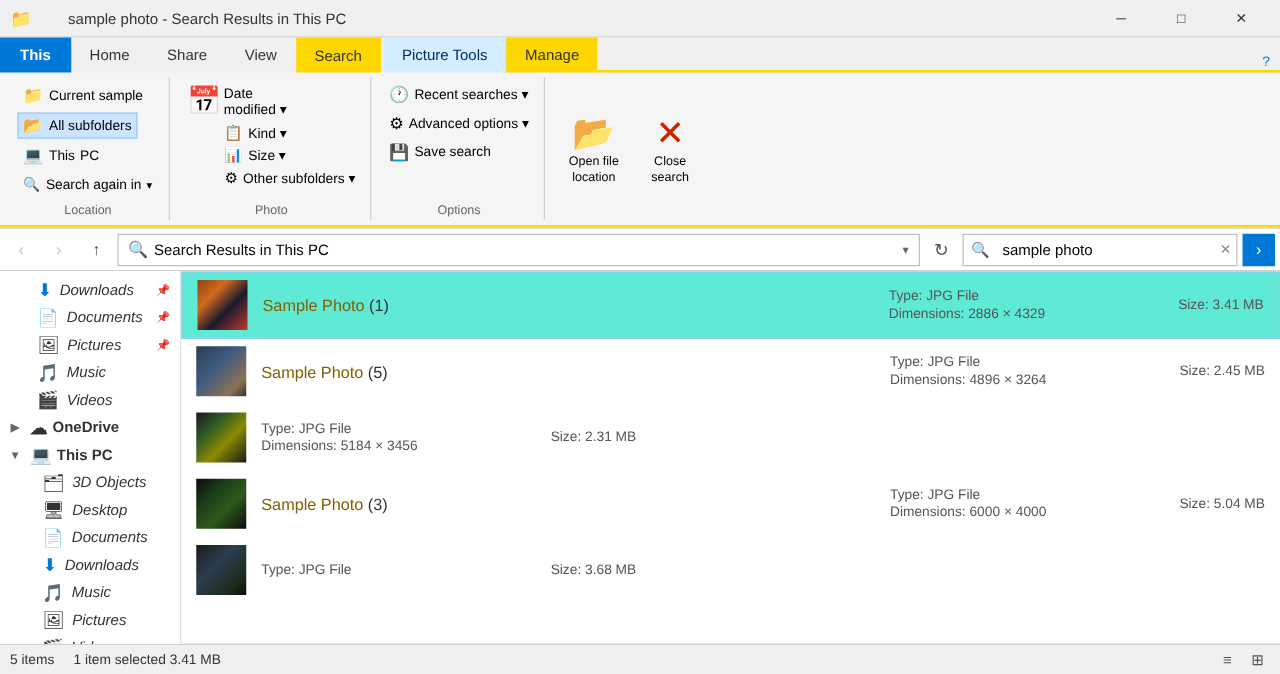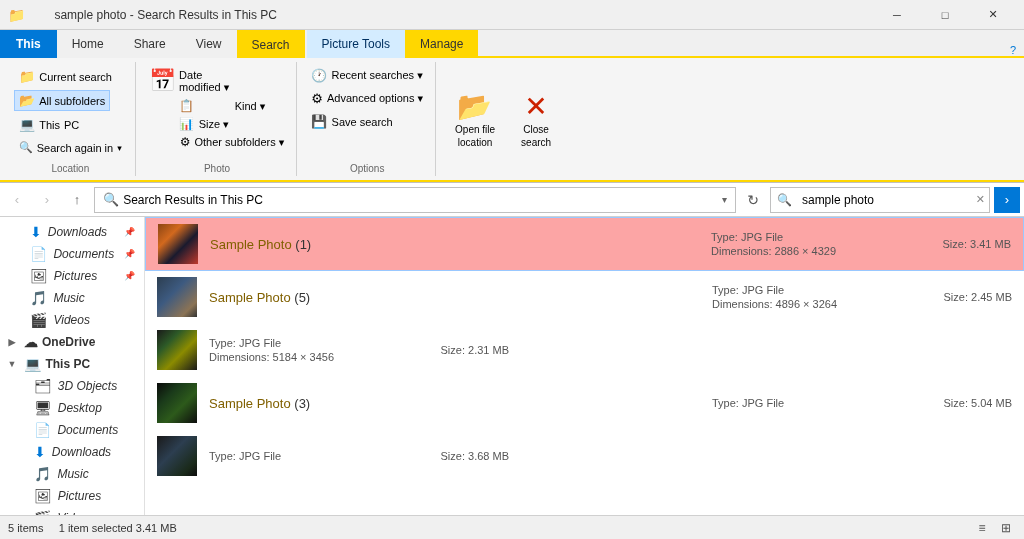--- a/index.html
+++ b/index.html
@@ -48,21 +48,21 @@
     .sidebar { width: 145px; background: white; border-right: 1px solid #e0e0e0; overflow-y: auto; padding: 4px 0; flex-shrink: 0; }
     .sidebar-item { display: flex; align-items: center; gap: 6px; padding: 3px 8px 3px 12px; cursor: pointer; font-size: 12px; color: #333; white-space: nowrap; }
     .sidebar-item .si-icon { font-size: 14px; flex-shrink: 0; }
     .sidebar-item .si-label { font-size: 12px; overflow: hidden; text-overflow: ellipsis; font-style: italic; }
     .sidebar-section { display: flex; align-items: center; gap: 4px; padding: 3px 4px; cursor: pointer; font-size: 12px; font-weight: 600; color: #333; }
     .expand-btn { width: 16px; height: 16px; display: flex; align-items: center; justify-content: center; font-size: 9px; color: #666; cursor: pointer; flex-shrink: 0; }
 
     
     .file-list { flex: 1; background: white; overflow-y: auto; }
     .file-item { display: flex; align-items: center; padding: 6px 12px; cursor: pointer; border-bottom: 1px solid transparent; min-height: 52px; }
-    .file-item.selected { background: #fca5a5; border: 1px solid #99c8ff; }
+    .file-item.selected { background: #5eead4; border: 1px solid #99c8ff; }
     .file-thumb { width: 40px; height: 40px; background: #404040; flex-shrink: 0; margin-right: 12px; overflow: hidden; display: flex; align-items: center; justify-content: center; }
     .file-name { flex: 1; }
     .file-name-text { font-size: 13px; }
     .file-name-text .highlight { color: #806000; font-weight: 500; }
     .file-name-text .number { color: #333; }
     .file-meta { display: flex; flex-direction: column; gap: 2px; min-width: 200px; }
     .file-meta-row { font-size: 11px; color: #555; }
     .file-size { font-size: 11px; color: #555; min-width: 100px; text-align: right; }
 
     
@@ -105,21 +105,21 @@
     <div style="flex:1; border-bottom:2px solid #ffd700;"></div>
     <div style="display:flex; align-items:center; gap:4px; padding:0 8px; font-size:11px; color:#0078d7; cursor:pointer; border-bottom:2px solid #ffd700;">?</div>
   </div>
 
   <div class="ribbon-content">
 
     <div class="ribbon-group">
       <div class="ribbon-group-content" style="flex-direction:column; gap:3px;">
         <div style="display:flex; align-items:center; gap:4px; cursor:pointer; padding:2px 4px; border:1px solid transparent;" class="location-btn">
           <span style="font-size:13px;">📁</span>
-          <span style="font-size:11px;">Current search</span>
+          <span style="font-size:11px;">Current sample</span>
         </div>
         <div style="display:flex; align-items:center; gap:4px; cursor:pointer; padding:2px 4px; background:#cce4ff; border:1px solid #99c8ff;">
           <span style="font-size:13px;">📂</span>
           <span style="font-size:11px;">All subfolders</span>
         </div>
         <div style="display:flex; align-items:center; gap:4px; cursor:pointer; padding:2px 4px; border:1px solid transparent;" class="location-btn">
           <span style="font-size:13px;">💻</span>
           <span style="font-size:11px;">This</span>
           <span style="font-size:11px;">PC</span>
         </div>
@@ -134,21 +134,21 @@
 
     <div class="ribbon-group">
       <div class="ribbon-group-content" style="flex-direction:column; align-items:flex-start; gap:2px;">
         <div style="display:flex; align-items:center; gap:2px; cursor:pointer; padding:2px 4px;">
           <span style="font-size:22px;">📅</span>
           <span style="font-size:11px;">Date<br>modified ▾</span>
         </div>
         <div style="display:flex; flex-direction:column; gap:2px; margin-left:30px;">
           <div style="display:flex; align-items:center; gap:4px; cursor:pointer; padding:1px 4px;">
             <span style="font-size:12px;">📋</span>
-            <span style="font-size:11px;margin-left:36px;">Kind ▾</span>
+            <span style="font-size:11px;">Kind ▾</span>
           </div>
           <div style="display:flex; align-items:center; gap:4px; cursor:pointer; padding:1px 4px;">
             <span style="font-size:12px;">📊</span>
             <span style="font-size:11px;">Size ▾</span>
           </div>
           <div style="display:flex; align-items:center; gap:4px; cursor:pointer; padding:1px 4px;">
             <span style="font-size:12px;">⚙</span>
             <span style="font-size:11px;">Other subfolders ▾</span>
           </div>
         </div>
@@ -337,20 +337,21 @@
     <div class="file-item">
       <div class="file-thumb thumb-4"></div>
       <div class="file-name">
         <span class="file-name-text">
           <span class="highlight">Sample Photo</span>
           <span class="number">(3)</span>
         </span>
       </div>
       <div class="file-meta">
         <div class="file-meta-row">Type: JPG File</div>
+        <div class="file-meta-row">Dimensions: 6000 × 4000</div>
       </div>
       <div class="file-size">Size: 5.04 MB</div>
     </div>
 
     <div class="file-item">
       <div class="file-thumb thumb-5"></div>
       <div class="file-meta">
         <div class="file-meta-row">Type: JPG File</div>
       </div>
       <div class="file-size">Size: 3.68 MB</div>

